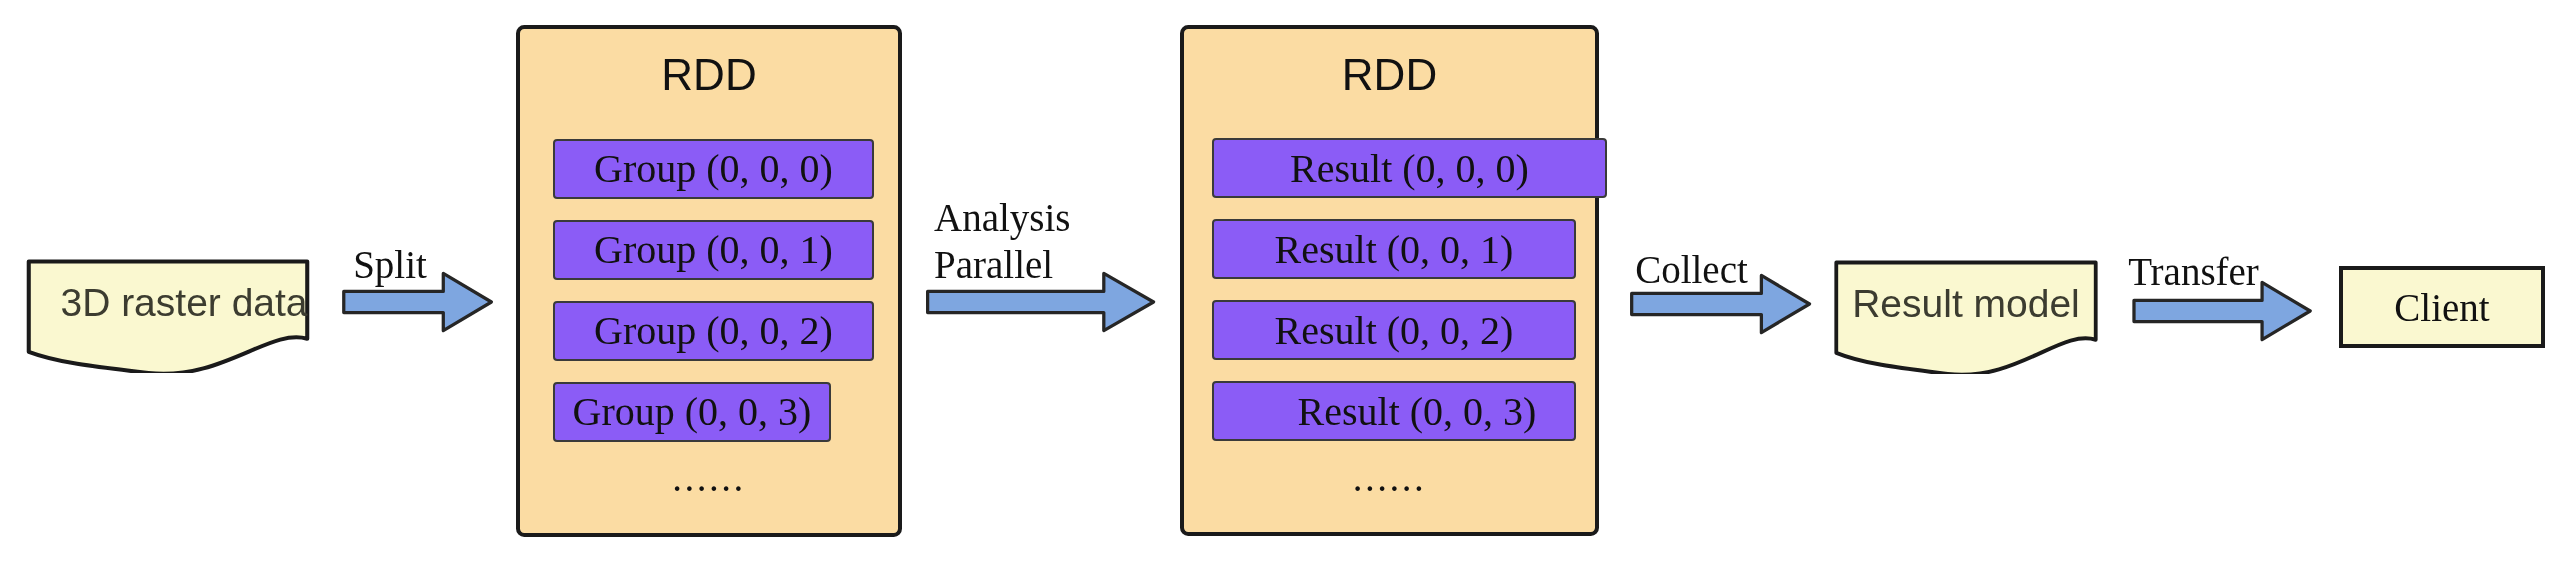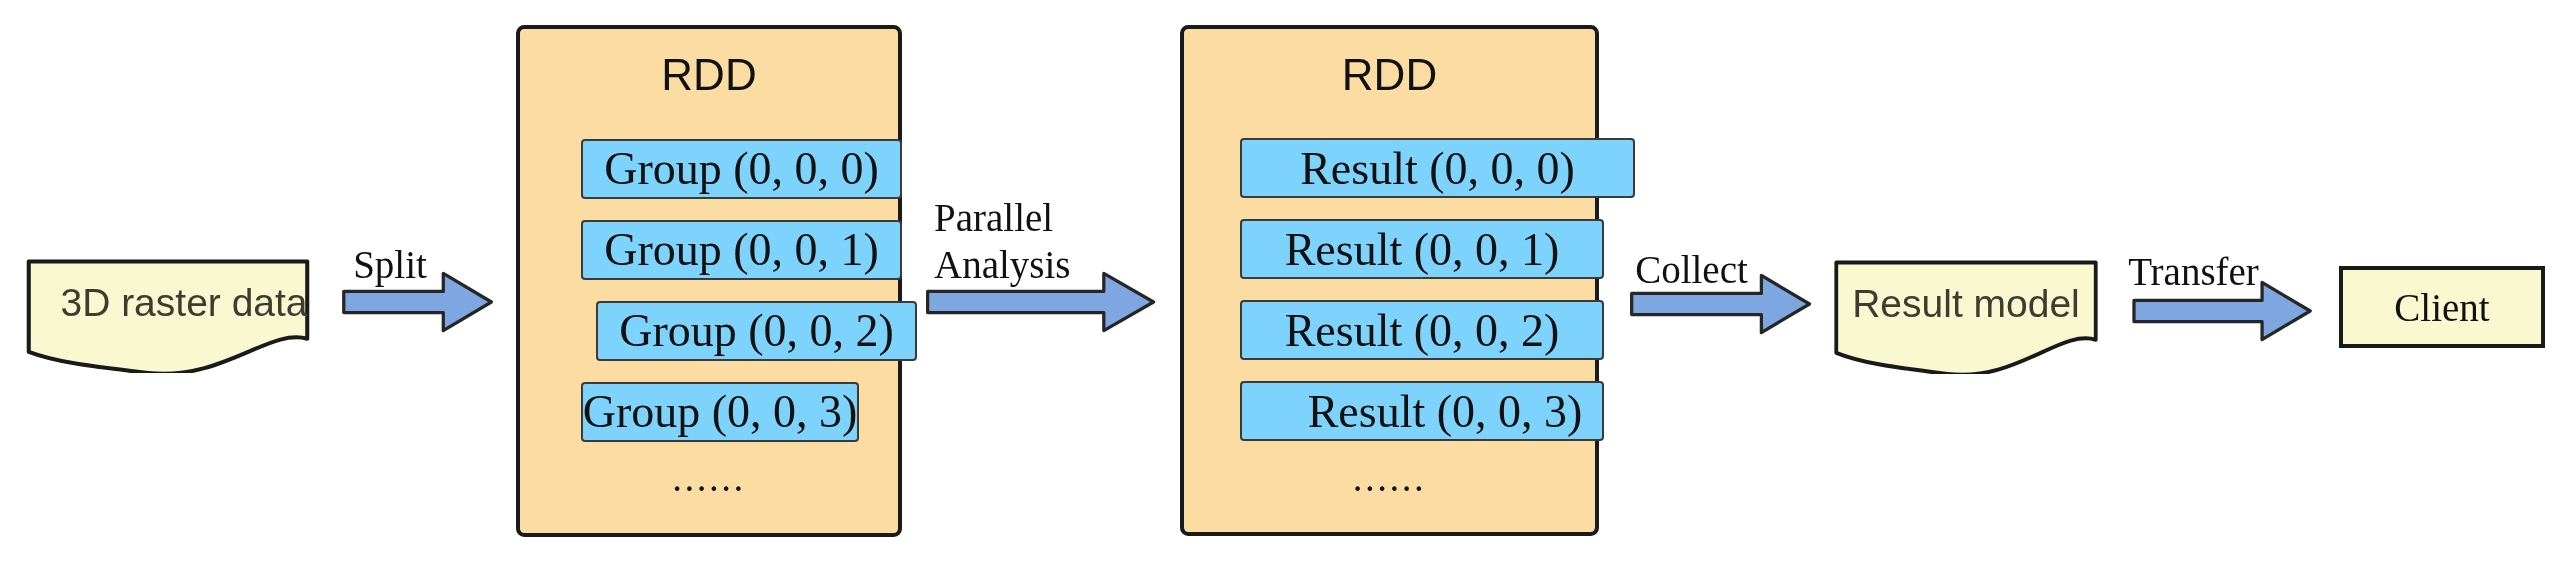--- a/index.html
+++ b/index.html
@@ -37,29 +37,28 @@
   .rdd-title {
     position: absolute;
     left: 0; right: 0; top: 21px;
     text-align: center;
     font-family: "Liberation Sans", "DejaVu Sans", sans-serif;
     font-size: 44px;
     color: #111111;
   }
   .rdd-item {
     position: absolute;
-    background: #7dd3fc;
+    background: #8b5cf6;
     border: 2.5px solid #3a3a3a;
     border-radius: 4.1px;
     box-sizing: border-box;
     display: flex; align-items: center; justify-content: center;
-    font-size: 46px;
+    font-size: 40px;
     color: #111111;
     white-space: nowrap;
-    margin-left: 28px;
   }
   .rdd-ellipsis {
     position: absolute;
     left: 0; right: 0;
     text-align: center;
     font-size: 39px;
     letter-spacing: 2.5px;
     color: #111111;
   }
 
@@ -107,28 +106,28 @@
   <div class="arrow" style="left:342px; top:271px;">
     <svg width="152" height="62" viewBox="0 0 186 76">
       <polygon class="arrow-poly" points="2,25 124,25 124,3 183,38 124,73 124,51 2,51"></polygon>
     </svg>
   </div>
 
   <div class="rdd" style="left:516px; top:24.5px; width:386px; height:512px;">
     <div class="rdd-title">RDD</div>
     <div class="rdd-item" style="left:33px; top:110px; width:321px; height:60px;">Group (0, 0, 0)</div>
     <div class="rdd-item" style="left:33px; top:191px; width:321px; height:60px;">Group (0, 0, 1)</div>
-    <div class="rdd-item" style="left:48px; top:272px; width:321px; height:60px;">Group (0, 0, 2)</div>
+    <div class="rdd-item" style="left:33px; top:272px; width:321px; height:60px;">Group (0, 0, 2)</div>
     <div class="rdd-item" style="left:33px; top:353px; width:278px; height:60px;">Group (0, 0, 3)</div>
     <div class="rdd-ellipsis" style="top:426px;">......</div>
   </div>
 
   <div class="edge-label" style="left:934px; top:194px;">
+    <span class="line">Analysis</span>
     <span class="line">Parallel</span>
-    <span class="line">Analysis</span>
   </div>
   <div class="arrow" style="left:926px; top:271px;">
     <svg width="230" height="62" viewBox="0 0 282 76">
       <polygon class="arrow-poly" points="2,25 218,25 218,3 279,38 218,73 218,51 2,51"></polygon>
     </svg>
   </div>
 
   <div class="rdd" style="left:1180px; top:25px; width:419px; height:511px;">
     <div class="rdd-title">RDD</div>
     <div class="rdd-item" style="left:28px; top:109px; width:395px; height:60px;">Result (0, 0, 0)</div>

